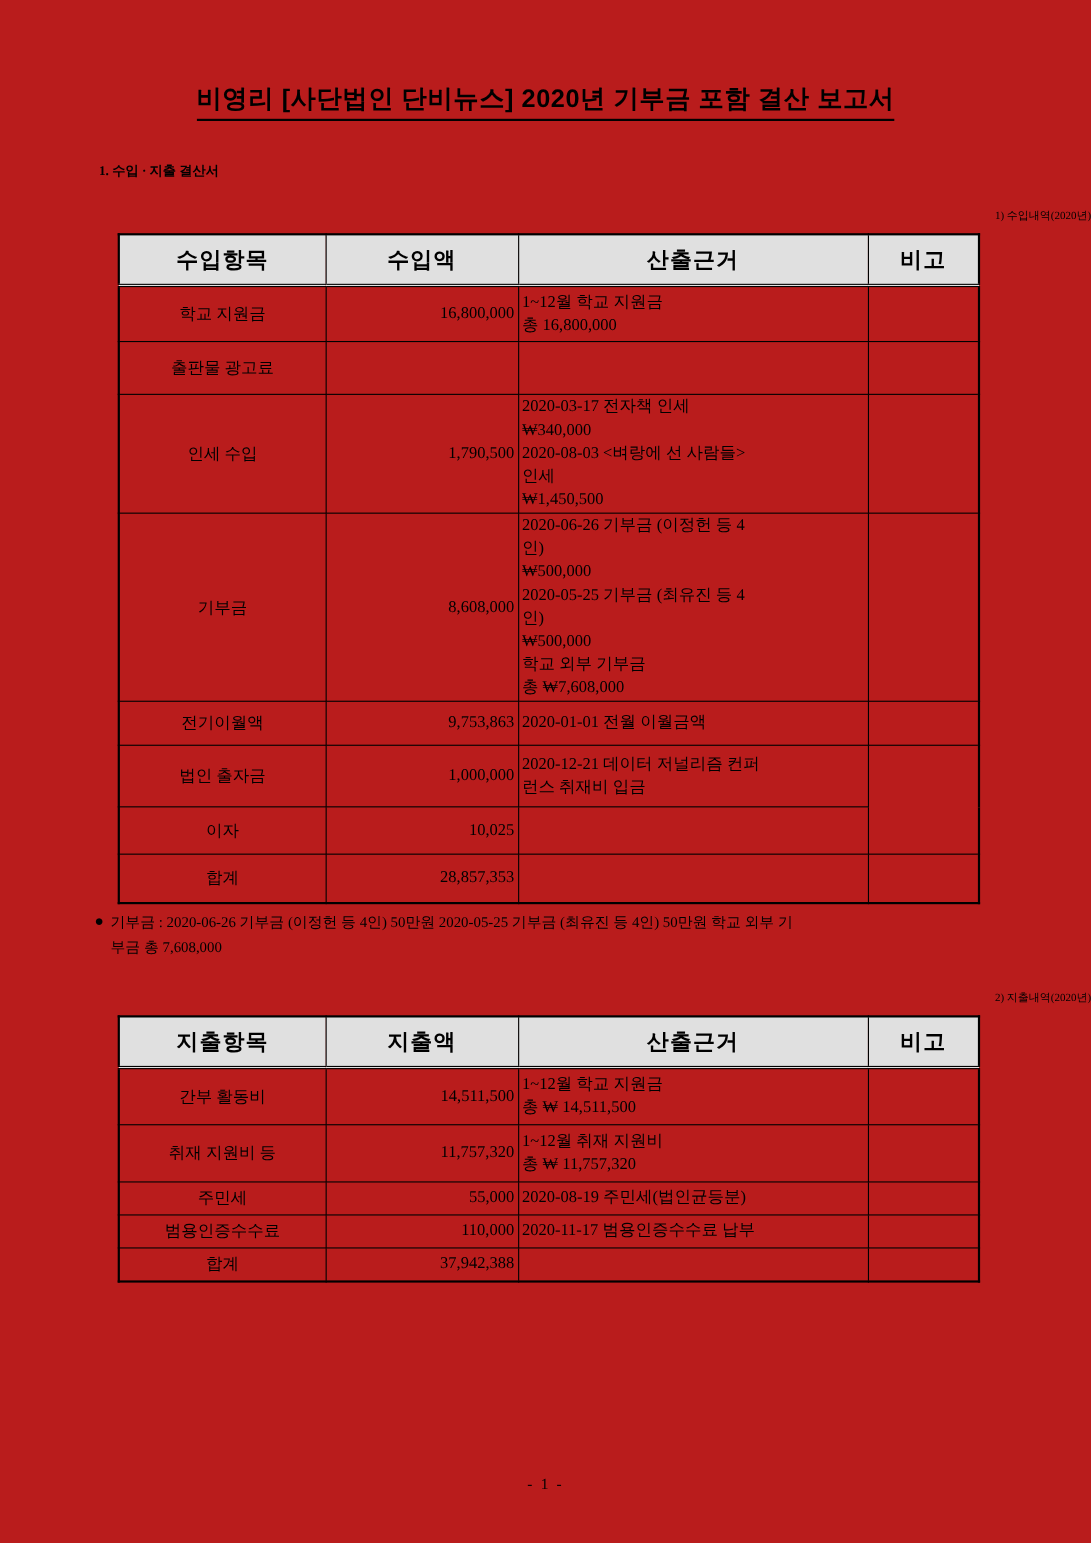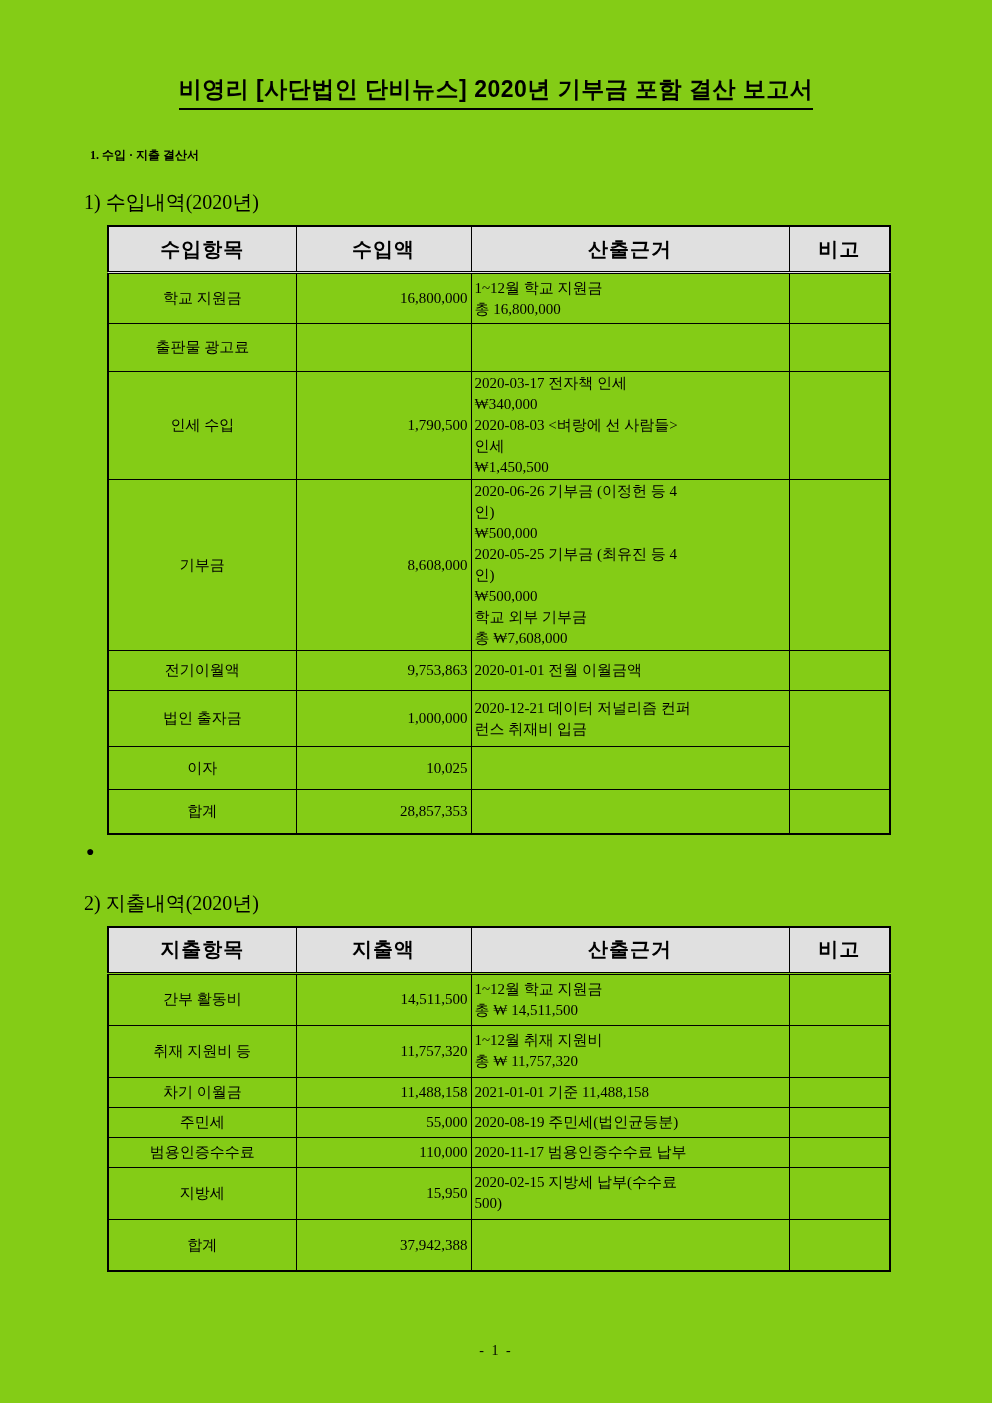--- a/index.html
+++ b/index.html
@@ -1,31 +1,31 @@
 <!DOCTYPE html>
 <html><head>
 <meta charset="utf-8">
 <style>
   html,body{margin:0;padding:0;background:#ffffff;}
   .page{
     position:relative;
     width:992px;height:1403px;
-    background:#84cc16;color:#000;
+    background:#b91c1c;color:#000;
     font-family:"Liberation Serif", serif;
     overflow:hidden;
   }
   .title-wrap{text-align:center;padding-top:74px;}
   .title{
     display:inline-block;
     font-family:"Liberation Sans", sans-serif;
     font-size:23px;font-weight:bold;letter-spacing:0.5px;
     border-bottom:2.5px solid #000;padding-bottom:3px;
   }
   .section{margin:37px 0 0 90px;font-size:12px;font-weight:bold;}
-  .sub{margin:25px 0 9px 84px;font-size:20px;}
+  .sub{margin:25px 0 9px 84px;font-size:10px;text-align:right;}
   .sub2{margin-top:27px;}
   table{
     border-collapse:collapse;table-layout:fixed;
     margin-left:107px;width:782px;
     border:2px solid #000;
   }
   th{
     background:#e0e0e0;border:1px solid #000;
     border-bottom:3px double #000;
     height:42px;font-size:20px;font-weight:bold;
@@ -156,20 +156,22 @@
         <td class="item">합계</td>
         <td class="amt-r">28,857,353</td>
         <td class="basis"></td>
         <td class="note-cell"></td>
       </tr>
     </tbody>
   </table>
 
   <div class="footnote">
     <span class="bullet">●</span>
+    <span class="footnote-text">기부금 : 2020-06-26 기부금 (이정헌 등 4인) 50만원 2020-05-25 기부금 (최유진 등 4인) 50만원 학교 외부 기
+부금 총 7,608,000</span>
   </div>
 
   <div class="sub sub2">2) 지출내역(2020년)</div>
 
   <table class="t2">
     <colgroup>
       <col style="width:188px">
         <col style="width:175px">
         <col style="width:318px">
         <col style="width:101px">
@@ -191,45 +193,32 @@
         <td class="note-cell"></td>
       </tr>
       <tr>
         <td class="item">취재 지원비 등</td>
         <td class="amt-c">11,757,320</td>
         <td class="basis">1~12월 취재 지원비
 총 ₩ 11,757,320</td>
         <td class="note-cell"></td>
       </tr>
       <tr>
-        <td class="item">차기 이월금</td>
-        <td class="amt-c">11,488,158</td>
-        <td class="basis">2021-01-01 기준 11,488,158</td>
-        <td class="note-cell"></td>
-      </tr>
-      <tr>
         <td class="item">주민세</td>
         <td class="amt-c">55,000</td>
         <td class="basis">2020-08-19 주민세(법인균등분)</td>
         <td class="note-cell"></td>
       </tr>
       <tr>
         <td class="item">범용인증수수료</td>
         <td class="amt-c">110,000</td>
         <td class="basis">2020-11-17 범용인증수수료 납부</td>
         <td class="note-cell"></td>
       </tr>
       <tr>
-        <td class="item">지방세</td>
-        <td class="amt-c">15,950</td>
-        <td class="basis">2020-02-15 지방세 납부(수수료
-500)</td>
-        <td class="note-cell"></td>
-      </tr>
-      <tr>
         <td class="item">합계</td>
         <td class="amt-c">37,942,388</td>
         <td class="basis"></td>
         <td class="note-cell"></td>
       </tr>
     </tbody>
   </table>
 
   <div class="footer">- 1 -</div>
 

